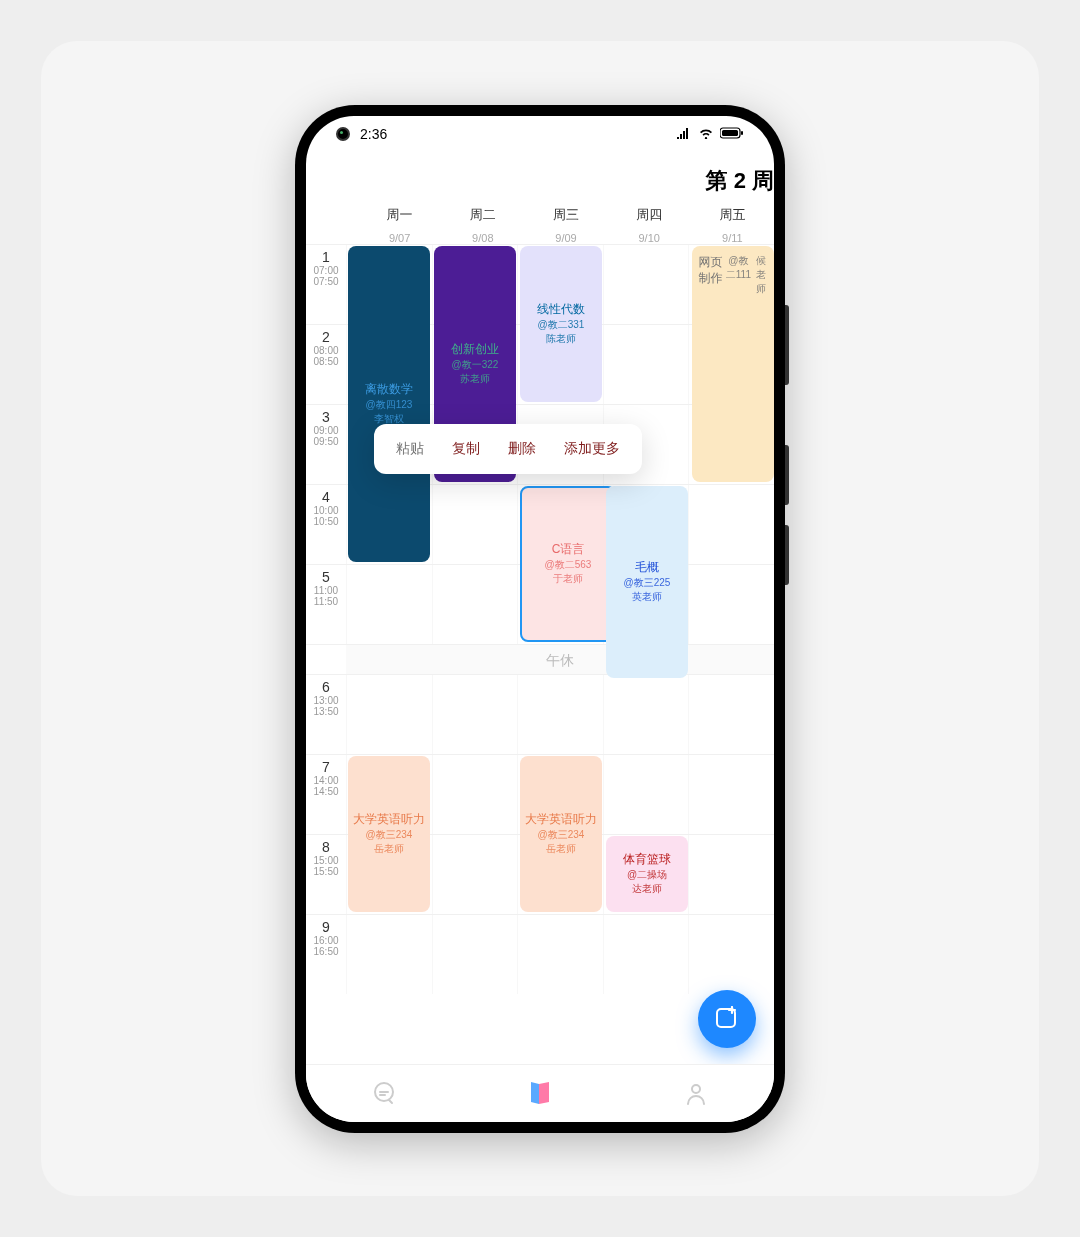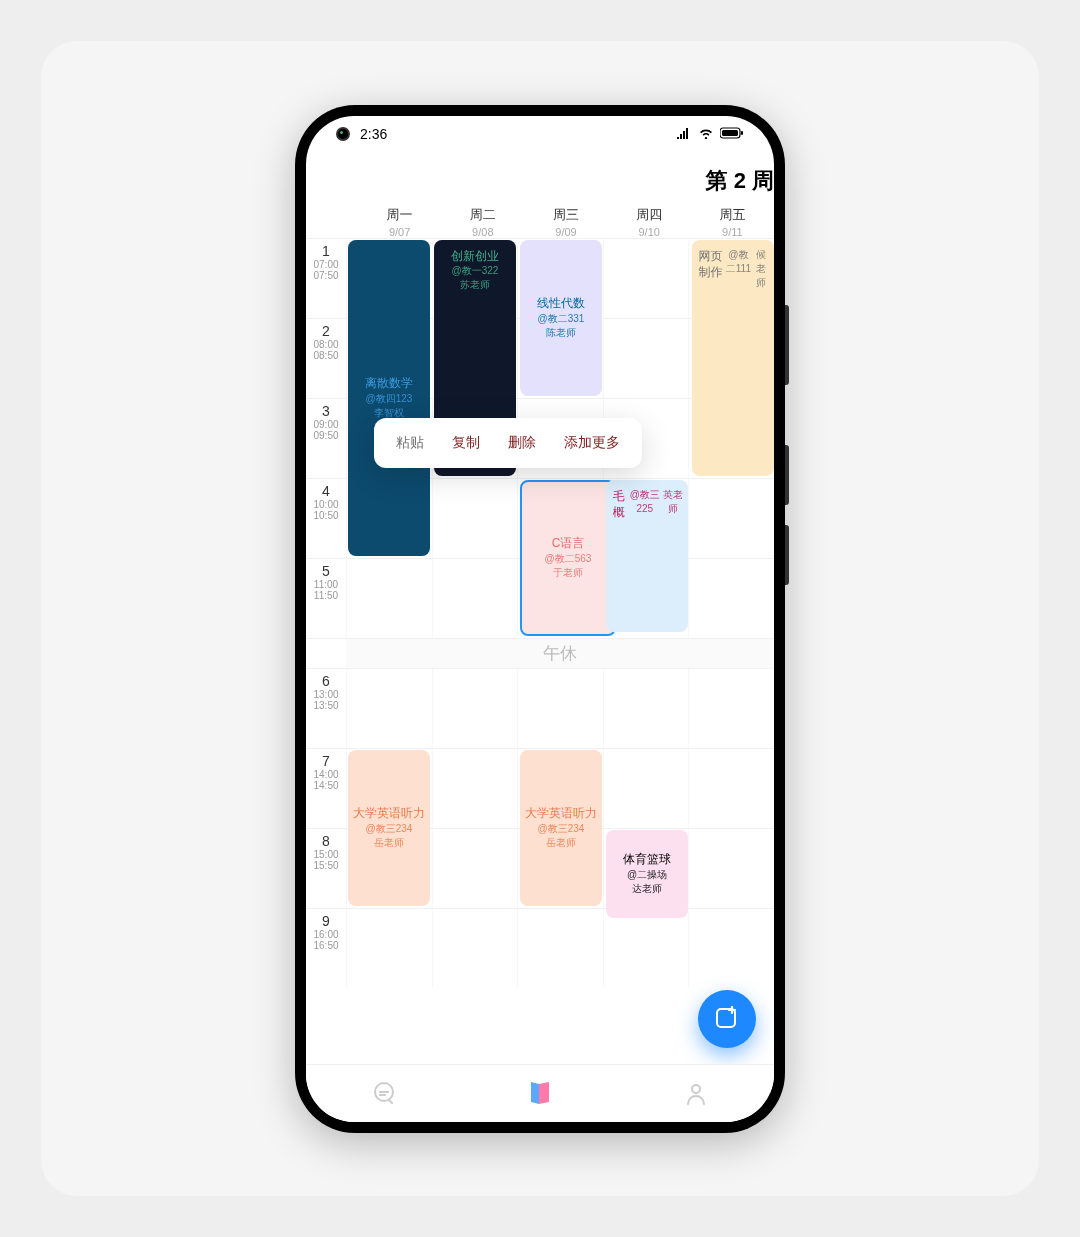--- a/index.html
+++ b/index.html
@@ -9,30 +9,30 @@
 .side-btn{position:absolute;right:-4px;width:4px;background:#333;border-radius:0 3px 3px 0}
 .sb1{top:200px;height:80px}.sb2{top:340px;height:60px}.sb3{top:420px;height:60px}
 .screen{width:100%;height:100%;background:#fff;border-radius:48px;overflow:hidden;position:relative}
 .status{height:36px;display:flex;align-items:center;padding:0 30px;font-size:14px;font-weight:500}
 .camera{width:14px;height:14px;background:#000;border-radius:50%;border:2px solid #333;margin-right:10px;position:relative}
 .camera::after{content:"";position:absolute;width:3px;height:3px;background:#4a6;border-radius:50%;top:2px;left:2px}
 .status-right{margin-left:auto;display:flex;gap:6px;align-items:center}
 .title{text-align:right;font-size:22px;font-weight:600;padding:14px 0 10px}
 .days{display:flex;padding-left:52px}
 .day{flex:1;text-align:center;font-size:13px;color:#333}
-.day .date{font-size:11px;color:#aaa;margin-top:2px}
+.day .date{font-size:11px;color:#aaa;margin-top:8px}
 .grid{position:relative;width:100%;height:750px}
 .timecol{position:absolute;left:0;top:0;width:40px}
 .slot{height:80px;text-align:center;font-size:10px;color:#999;border-top:1px solid #f0f0f0;padding-top:4px}
 .slot.break{height:30px}
 .slot .num{font-size:14px;color:#333;display:block}
 .gridbody{position:absolute;left:40px;right:0;top:0;bottom:0}
 .row{height:80px;border-top:1px solid #f0f0f0;display:flex}
 .row .cell{flex:1;border-left:1px solid #f7f7f7}
-.breakrow{height:30px;background:#fafafa;text-align:center;font-size:17px;color:#bbb;line-height:30px;border-top:1px solid #f0f0f0}
+.breakrow{height:30px;background:#fafafa;text-align:center;font-size:14px;color:#bbb;line-height:30px;border-top:1px solid #f0f0f0}
 .card{position:absolute;border-radius:8px;padding:8px 4px;text-align:center;font-size:12px;line-height:1.4}
 .card .loc,.card .tch{font-size:10px;opacity:.85}
 .card.sel{border:2px solid #2196f3}
 .context{position:absolute;background:#fff;border-radius:12px;box-shadow:0 8px 30px rgba(0,0,0,.15);display:flex;padding:0 8px;z-index:10}
 .context div{padding:16px 14px;font-size:14px;color:#7f1d1d}
 .context div.disabled{color:#737373}
 .fab{position:absolute;right:18px;bottom:74px;width:58px;height:58px;background:#1e88ff;border-radius:50%;display:flex;align-items:center;justify-content:center;box-shadow:0 8px 20px rgba(30,136,255,.5)}
 .bottomnav{position:absolute;bottom:0;left:0;right:0;height:58px;display:flex;border-top:1px solid #f0f0f0;background:#fff}
 .bottomnav div{flex:1;display:flex;align-items:center;justify-content:center}
 </style>
@@ -151,56 +151,56 @@
               <div class="cell"></div>
               <div class="cell"></div>
               <div class="cell"></div>
             </div>
 
     <div class="card" style="left:2px;top:2px;width:82px;height:316px;background:#0c4a6e;color:#3b9ae0;display:flex;flex-direction:column;justify-content:center">
       <div>离散数学</div>
               <div class="loc">@教四123</div>
               <div class="tch">李智权</div>
     </div>
-    <div class="card" style="left:88px;top:2px;width:82px;height:236px;background:#0f172a;color:#3fb18a;display:flex;flex-direction:column;justify-content:flex-start">
+    <div class="card" style="left:88px;top:2px;width:82px;height:236px;background:#4c1d95;color:#3fb18a;display:flex;flex-direction:column;justify-content:center">
       <div>创新创业</div>
               <div class="loc">@教一322</div>
               <div class="tch">苏老师</div>
     </div>
     <div class="card" style="left:174px;top:2px;width:82px;height:156px;background:#e3e1fb;color:#0369a1;display:flex;flex-direction:column;justify-content:center">
       <div>线性代数</div>
               <div class="loc">@教二331</div>
               <div class="tch">陈老师</div>
     </div>
     <div class="card" style="left:346px;top:2px;width:82px;height:236px;background:#fce8c2;color:#737373;display:flex;flex-direction:row;justify-content:center">
       <div>网页制作</div>
               <div class="loc">@教二111</div>
               <div class="tch">候老师</div>
     </div>
     <div class="card sel" style="left:174px;top:242px;width:96px;height:156px;background:#fde4e4;color:#e86a6a;display:flex;flex-direction:column;justify-content:center">
       <div>C语言</div>
               <div class="loc">@教二563</div>
               <div class="tch">于老师</div>
     </div>
-    <div class="card" style="left:260px;top:242px;width:82px;height:152px;background:#dceefb;color:#be185d;display:flex;flex-direction:row;justify-content:center">
+    <div class="card" style="left:260px;top:242px;width:82px;height:192px;background:#dceefb;color:#1d4ed8;display:flex;flex-direction:column;justify-content:center">
       <div>毛概</div>
               <div class="loc">@教三225</div>
               <div class="tch">英老师</div>
     </div>
     <div class="card" style="left:2px;top:512px;width:82px;height:156px;background:#fde0cf;color:#e87a4a;display:flex;flex-direction:column;justify-content:center">
       <div>大学英语听力</div>
               <div class="loc">@教三234</div>
               <div class="tch">岳老师</div>
     </div>
     <div class="card" style="left:174px;top:512px;width:82px;height:156px;background:#fde0cf;color:#e87a4a;display:flex;flex-direction:column;justify-content:center">
       <div>大学英语听力</div>
               <div class="loc">@教三234</div>
               <div class="tch">岳老师</div>
     </div>
-    <div class="card" style="left:260px;top:592px;width:82px;height:88px;background:#fce0f0;color:#000000;display:flex;flex-direction:column;justify-content:center">
+    <div class="card" style="left:260px;top:592px;width:82px;height:76px;background:#fce0f0;color:#b91c1c;display:flex;flex-direction:column;justify-content:center">
       <div>体育篮球</div>
               <div class="loc">@二操场</div>
               <div class="tch">达老师</div>
     </div>
 
     <div class="context" style="left:28px;top:180px">
       <div class="disabled">粘贴</div>
       <div>复制</div>
       <div>删除</div>
       <div>添加更多</div>

